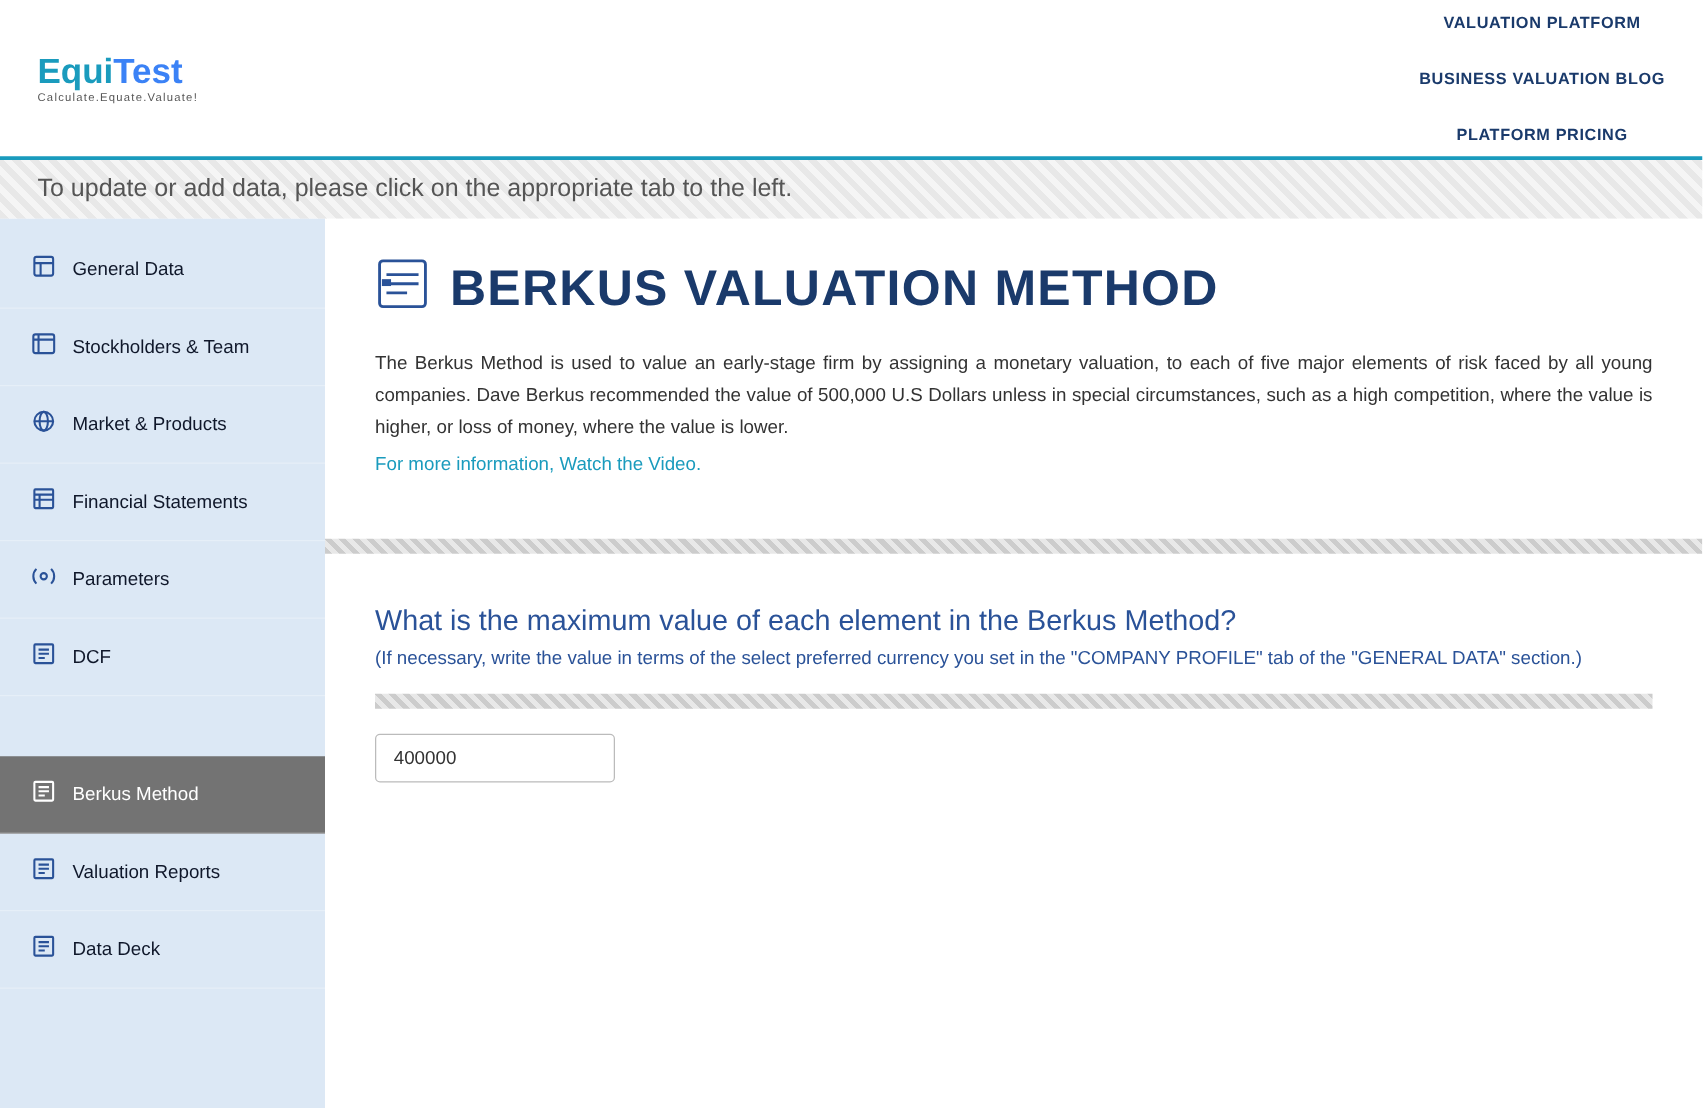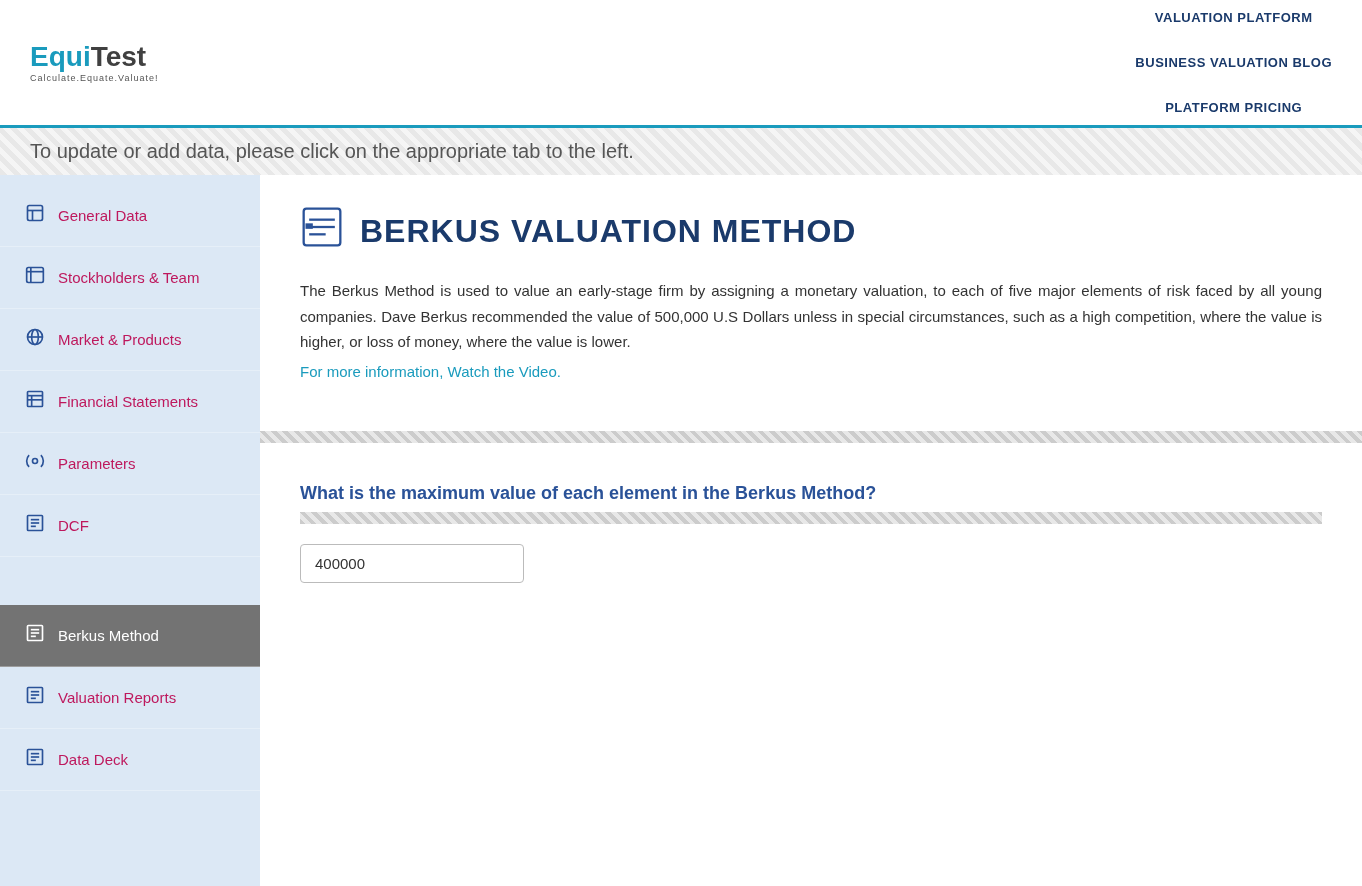--- a/index.html
+++ b/index.html
@@ -74,21 +74,21 @@
       min-width: 260px;
       background: #dce8f5;
       padding: 10px 0;
     }
     .sidebar-item {
       display: flex;
       align-items: center;
       gap: 12px;
       padding: 18px 24px;
       cursor: pointer;
-      color: #be185d;
+      color: #0f172a;
       font-size: 15px;
       border-bottom: 1px solid rgba(255,255,255,0.3);
     }
     .sidebar-item.active {
       background: #737373;
       color: #fff;
       margin-top: 48px;
     }
     .sidebar-item.active .sidebar-icon { color: #fff; }
     .sidebar-icon {
@@ -115,21 +115,21 @@
       display: flex;
       align-items: center;
       gap: 16px;
       margin-bottom: 20px;
     }
     .method-icon {
       font-size: 36px;
       color: #2a5298;
     }
     .method-title {
-      font-size: 32px;
+      font-size: 40px;
       font-weight: bold;
       color: #1a3a6b;
       letter-spacing: 1px;
     }
 
     .method-description {
       font-size: 15px;
       color: #333;
       line-height: 1.7;
       text-align: justify;
@@ -152,49 +152,49 @@
         #e8e8e8 8px
       );
       height: 12px;
       margin: 20px 0;
     }
 
     .question-section {
       padding: 20px 40px;
     }
     .question-title {
-      font-size: 18px;
-      font-weight: bold;
+      font-size: 23px;
+      font-weight: normal;
       color: #2a5298;
       margin-bottom: 8px;
     }
     .question-subtitle {
       font-size: 15px;
       color: #2a5298;
       margin-bottom: 20px;
     }
 
     .input-field {
-      width: 224px;
+      width: 192px;
       padding: 10px 14px;
       border: 1px solid #bbb;
       border-radius: 4px;
       font-size: 15px;
       color: #333;
       outline: none;
     }
   </style>
 </head>
 <body>
 
 <header class="header">
   <div class="logo-area">
     <div>
       <div class="logo-text">
-        <span>Equi</span><span style="color:#404040">Test</span>
+        <span>Equi</span><span style="color:#3b82f6">Test</span>
       </div>
       <div class="logo-sub">Calculate.Equate.Valuate!</div>
     </div>
   </div>
   <nav class="nav-links">
     <a class="nav-link">VALUATION PLATFORM</a>
     <a class="nav-link">BUSINESS VALUATION BLOG</a>
     <a class="nav-link">PLATFORM PRICING</a>
   </nav>
 </header>
@@ -320,20 +320,21 @@
 
       <p class="method-description">The Berkus Method is used to value an early-stage firm by assigning a monetary valuation, to each of five major elements of risk faced by all young companies. Dave Berkus recommended the value of 500,000 U.S Dollars unless in special circumstances, such as a high competition, where the value is higher, or loss of money, where the value is lower.</p>
 
       <a class="video-link">For more information, Watch the Video.</a>
     </div>
 
     <div class="divider-hatch"></div>
 
     <div class="question-section">
       <div class="question-title">What is the maximum value of each element in the Berkus Method?</div>
+      <div class="question-subtitle">(If necessary, write the value in terms of the select preferred currency you set in the "COMPANY PROFILE" tab of the "GENERAL DATA" section.)</div>
 
       <div class="divider-hatch" style="margin: 0 0 20px 0;"></div>
 
       <input type="text" class="input-field" value="400000" placeholder="400000" style="">
     </div>
   </main>
 
 </div>
 
 </body></html>

